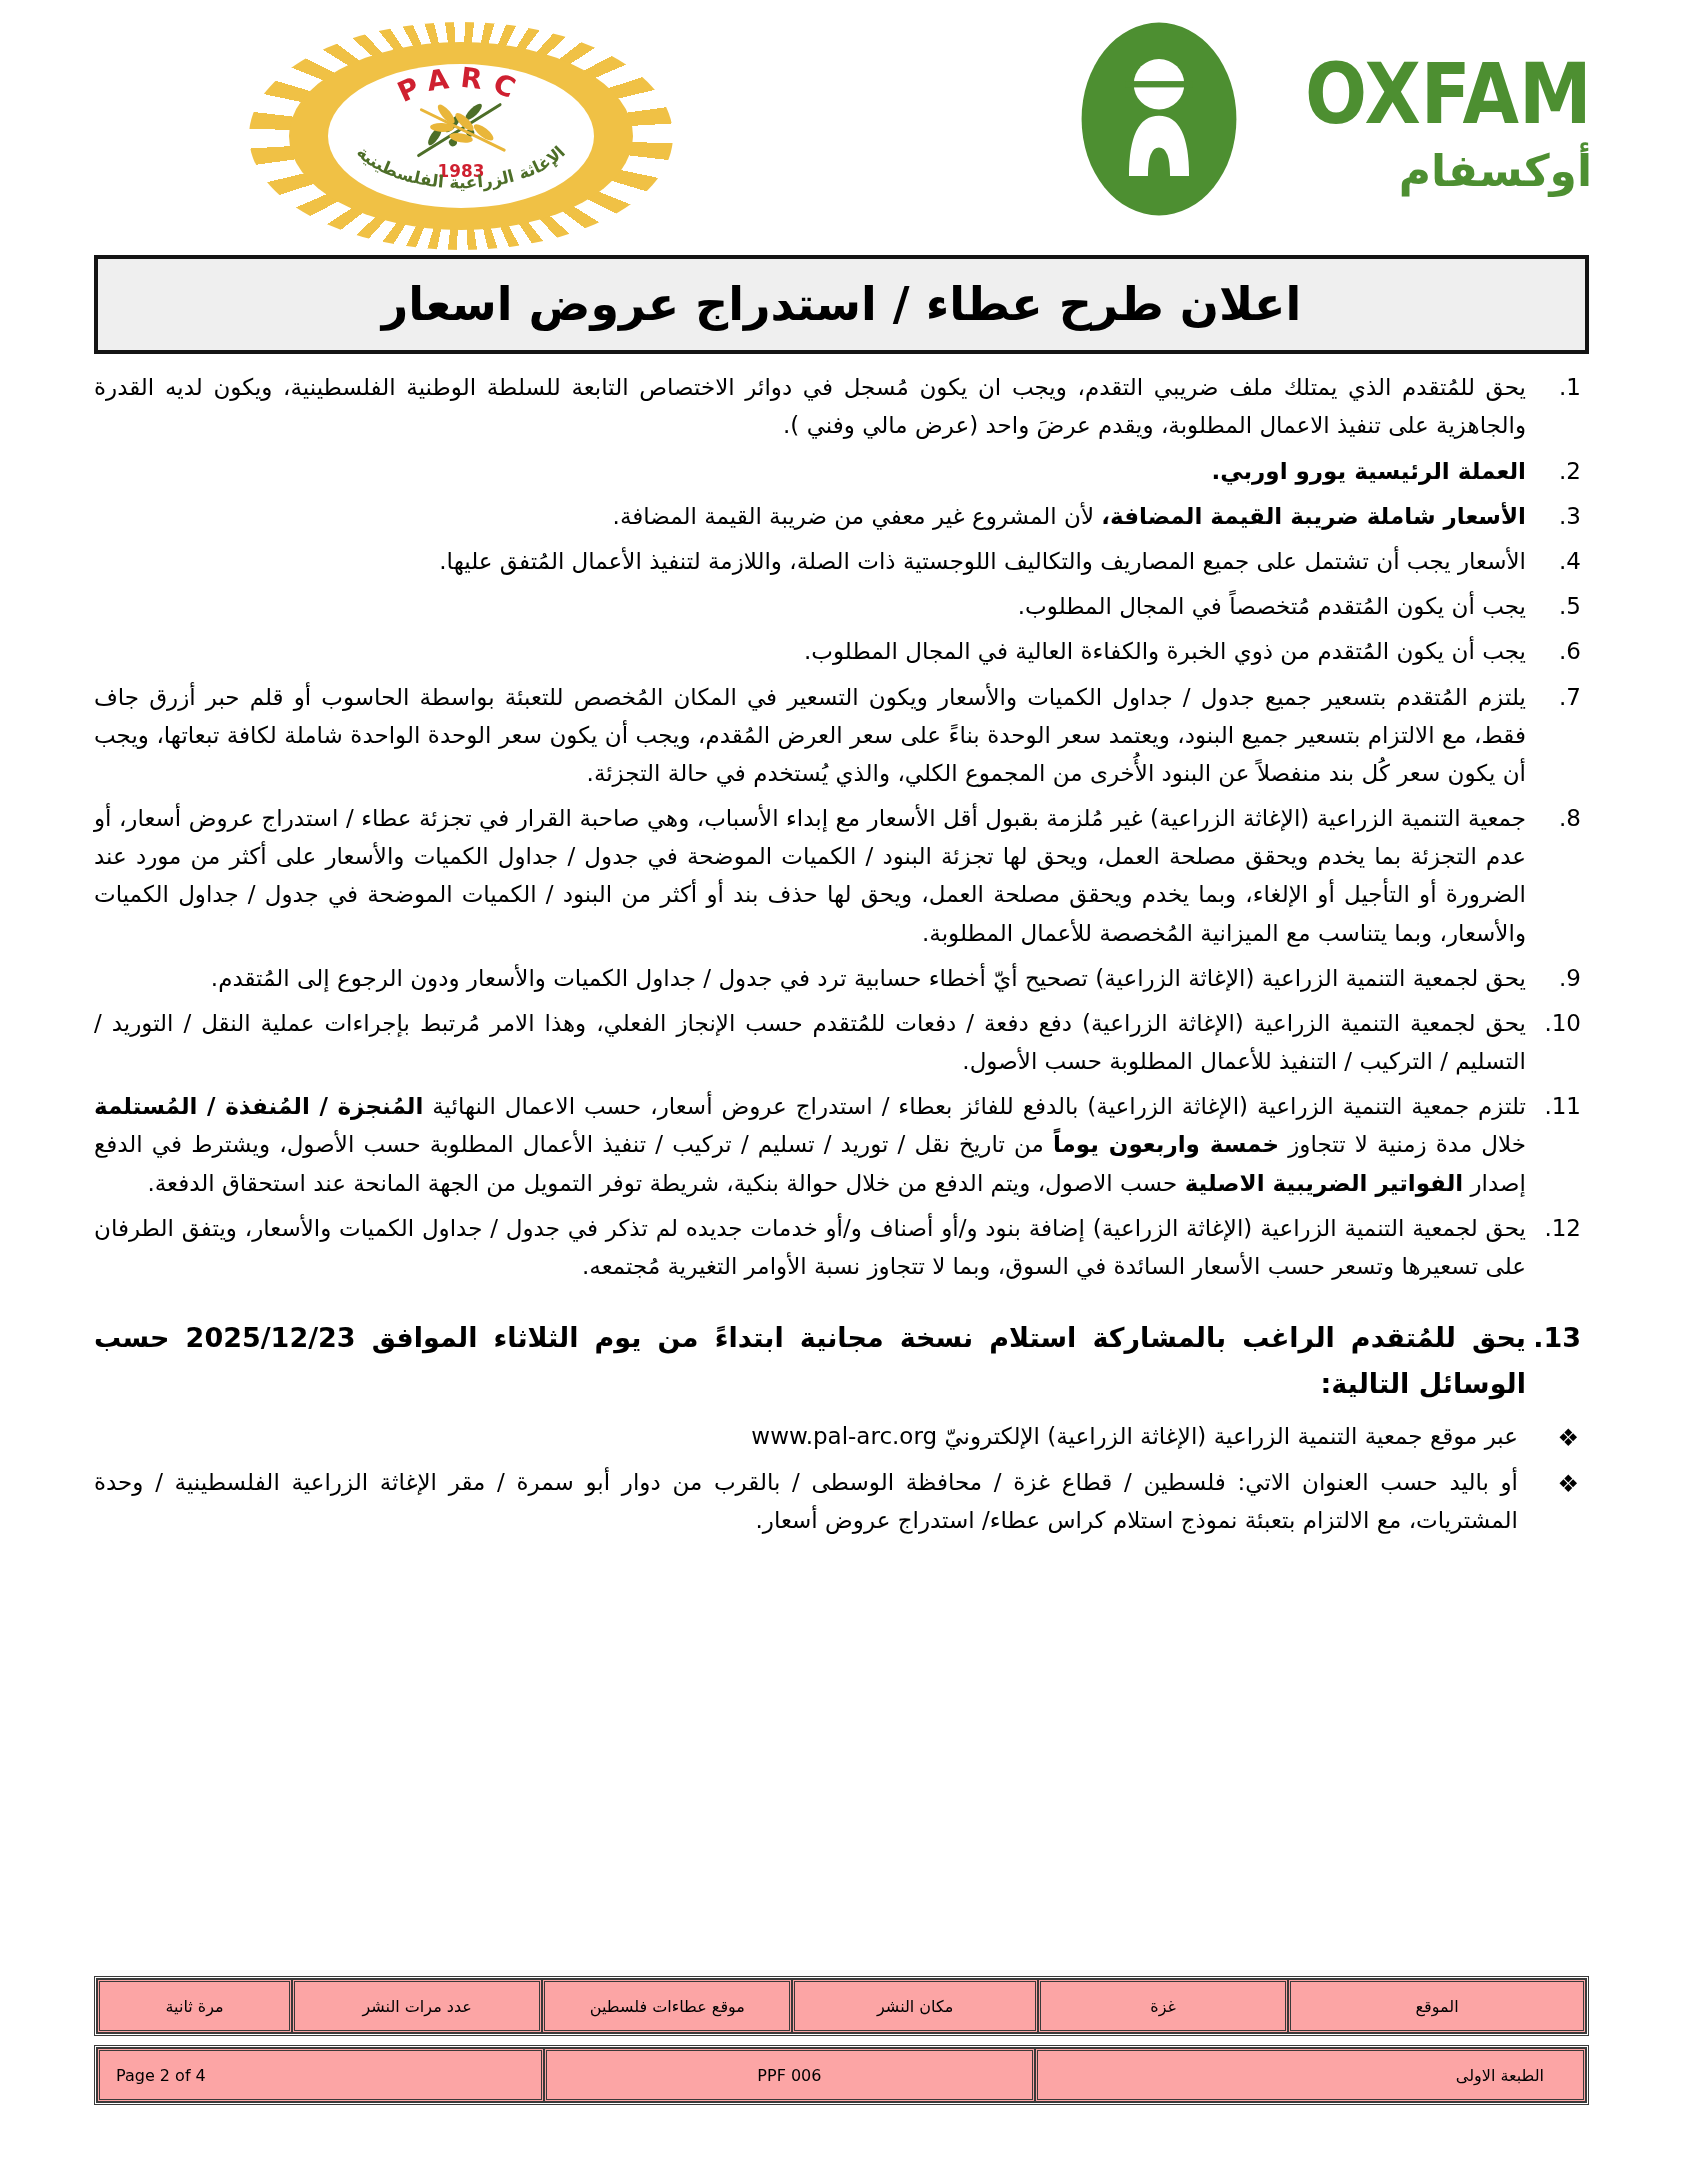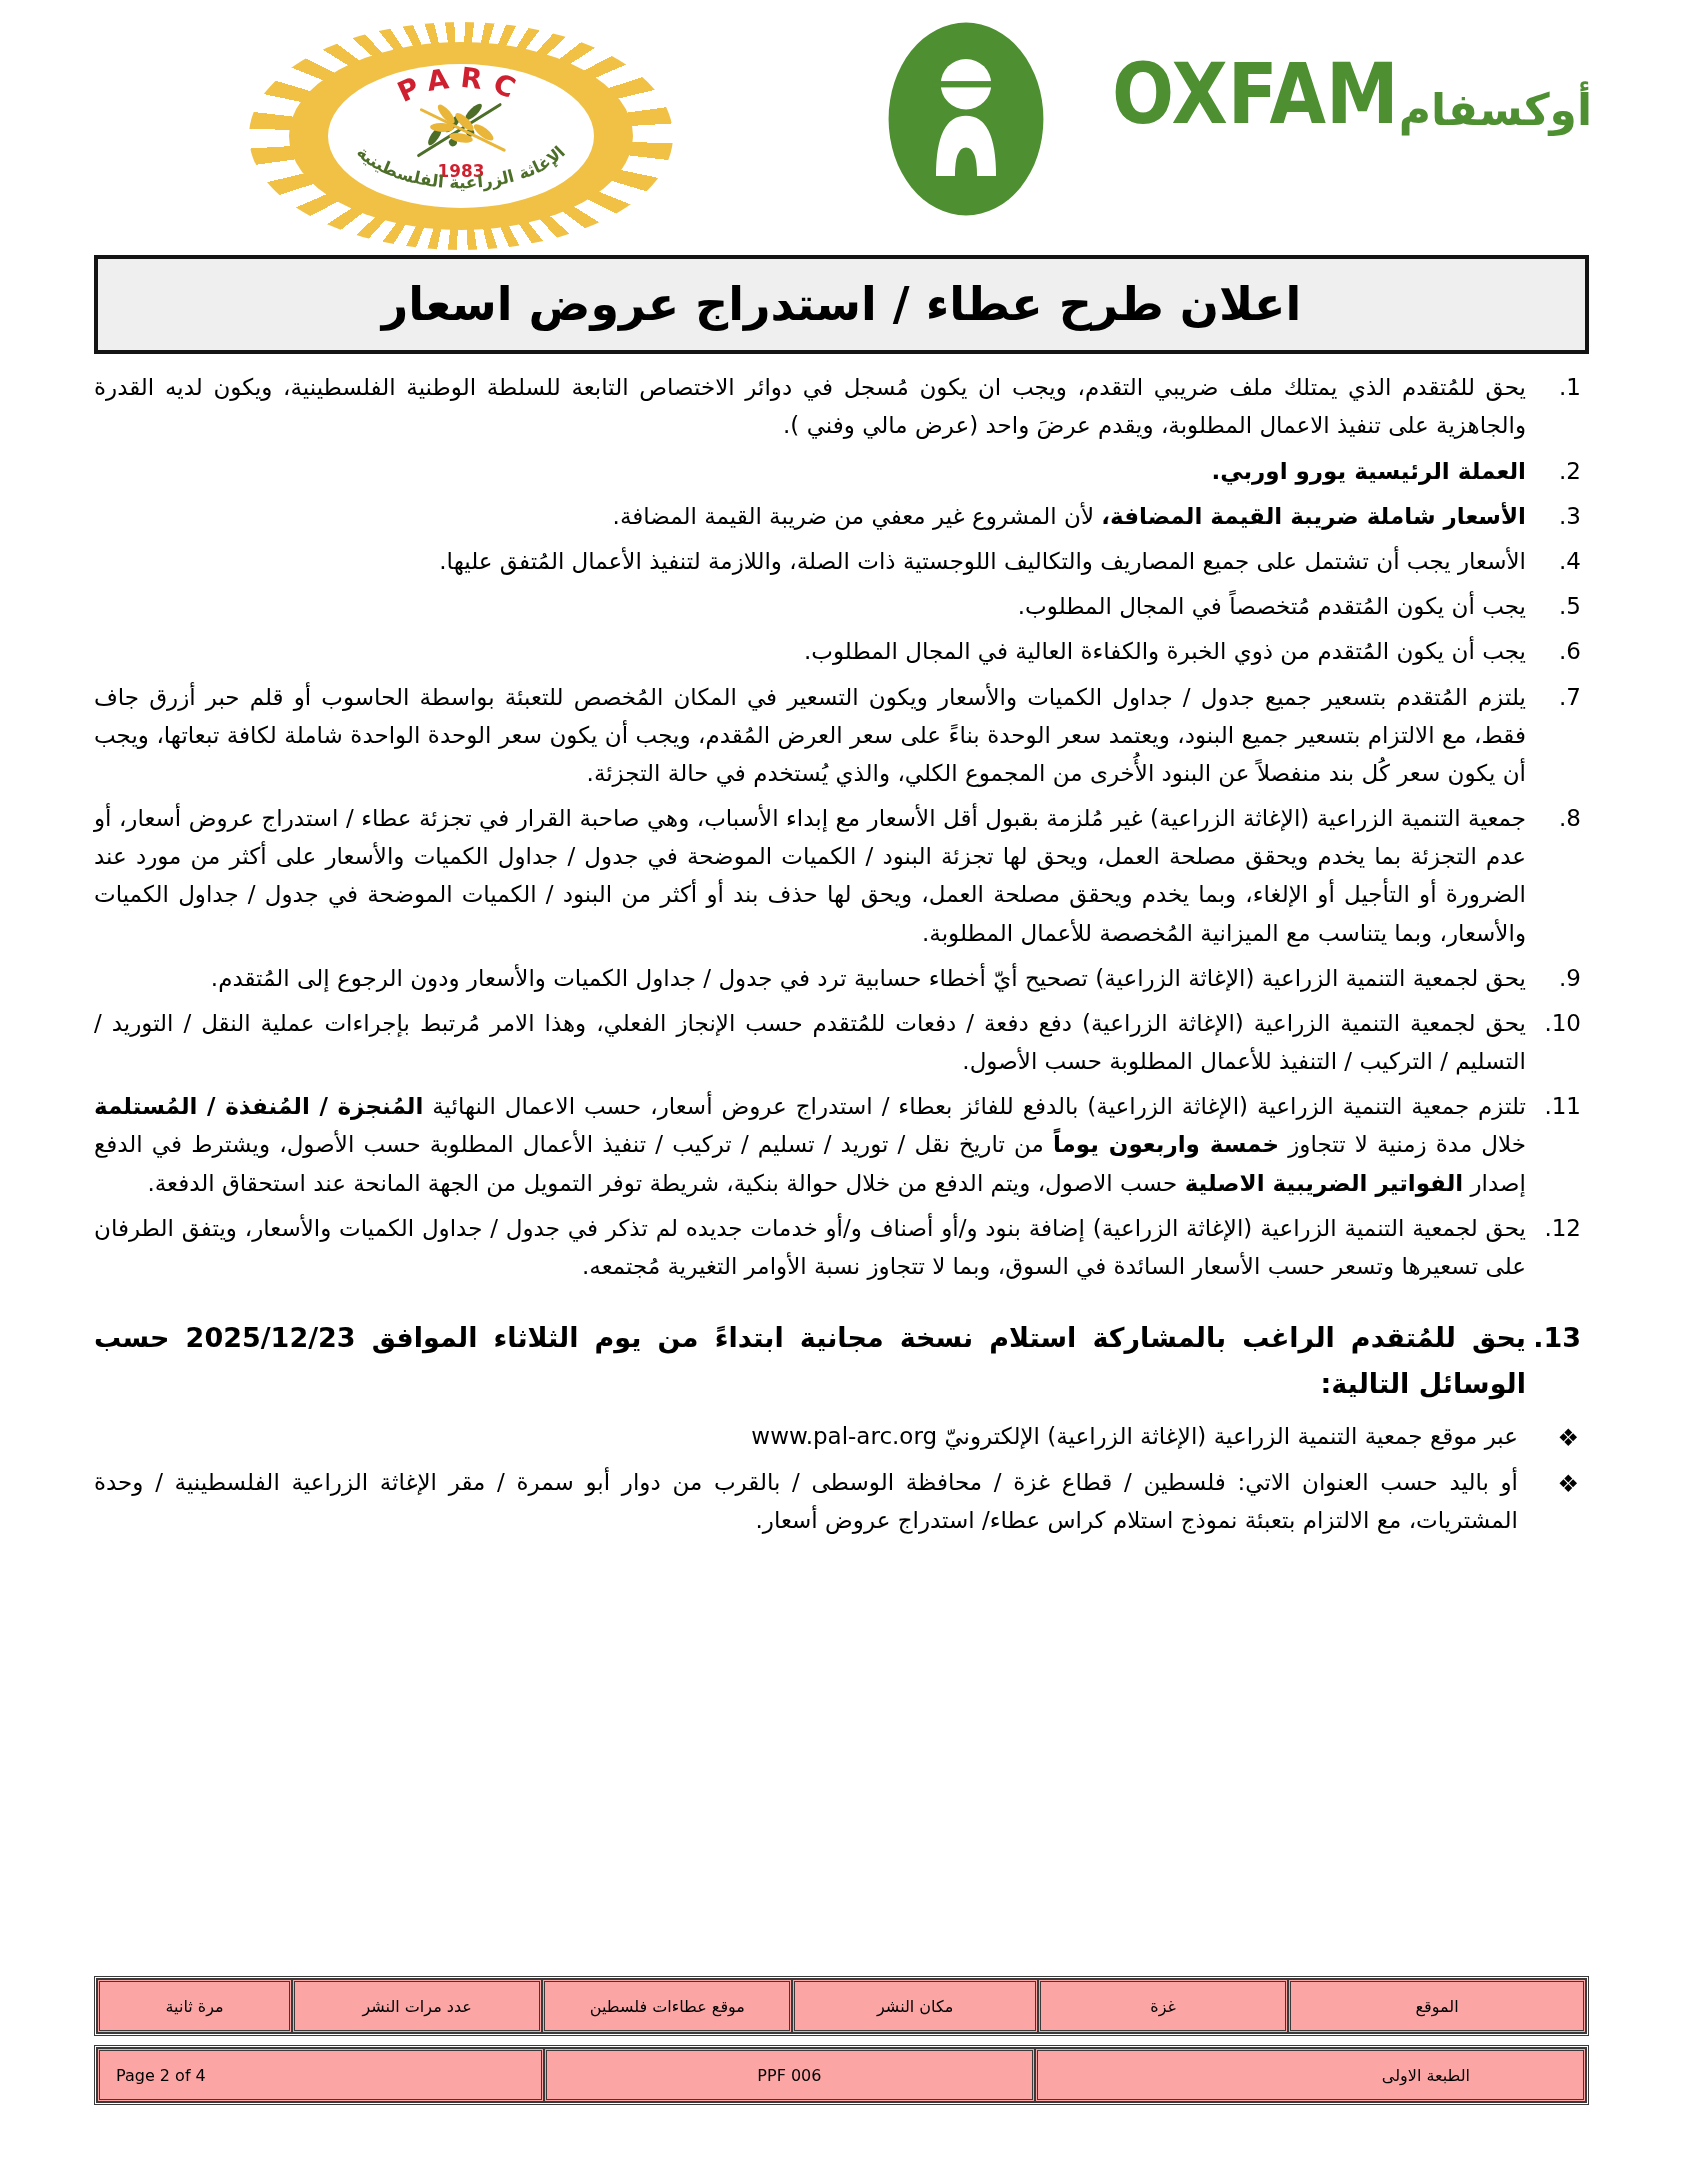--- a/index.html
+++ b/index.html
@@ -14,21 +14,21 @@
   }
   
   .header{position:relative;height:255px;}
   .parc-logo{position:absolute;left:249px;top:22px;width:424px;height:228px;}
   .parc-rays{position:absolute;left:0;top:0;width:424px;height:228px;border-radius:50%;
     background:repeating-conic-gradient(from 2deg,#f0c145 0deg 4.6deg,#ffffff 4.6deg 10deg);}
   .parc-disc{position:absolute;left:40px;top:20px;right:40px;bottom:20px;border-radius:50%;background:#f0c145;}
   .parc-inner{position:absolute;left:79px;top:42px;right:79px;bottom:42px;border-radius:50%;background:#fff;}
   .parc-svg{position:absolute;left:0;top:0;}
   .oxfam-logo{position:absolute;right:91px;top:20px;display:flex;gap:28px;align-items:flex-start;}
-  .oxfam-text-col{display:flex;align-items:flex-end;margin-top:36px;}
+  .oxfam-text-col{display:flex;flex-direction:column;align-items:flex-end;margin-top:36px;}
   .oxfam-wordmark{font-size:83px;font-weight:bold;color:#4d8f31;letter-spacing:0px;line-height:.95;
     transform:scaleX(.88);transform-origin:right center;}
   .oxfam-arabic{font-size:44px;font-weight:bold;color:#4d8f31;margin-top:10px;}
   
   .title-box{
     margin:0 94px;border:4px solid #141414;background:#efefef;
     text-align:center;padding:10px 8px 10px;
   }
   .title-line1{font-size:46px;font-weight:bold;line-height:1.55;}
   .title-line2{font-size:43px;font-weight:bold;line-height:1.5;}
@@ -45,21 +45,21 @@
   .bullet{position:relative;padding-right:71px;margin-bottom:8px;font-size:23px;line-height:1.66;}
   .bullet .bicon{position:absolute;right:10px;top:2px;font-size:24px;}
   .bullet .txt{display:block;text-align:justify;}
   .url{white-space:nowrap;}
   
   .footer{position:absolute;left:94px;right:94px;bottom:73px;direction:rtl;}
   .footer table{width:100%;border-collapse:separate;border-spacing:0;border:3px double #3a3a3a;table-layout:fixed;}
   .footer td{border:3px double #3a3a3a;background:#fca5a5;height:44px;text-align:center;
     font-size:16px;vertical-align:middle;padding:2px 6px;}
   .footer .t2{margin-top:9px;}
-  .footer .t2 td:nth-child(1){text-align:right;padding-left:6px;padding-right:113px;}
+  .footer .t2 td:nth-child(1){text-align:right;padding-left:6px;padding-right:39px;}
   .footer .t2 td:nth-child(2){text-align:center;}
   .footer .t2 td:nth-child(3){text-align:left;padding-left:16px;direction:ltr;}
 </style>
 </head>
 <body>
 
 <div class="page">
 
   <div class="header">
 

